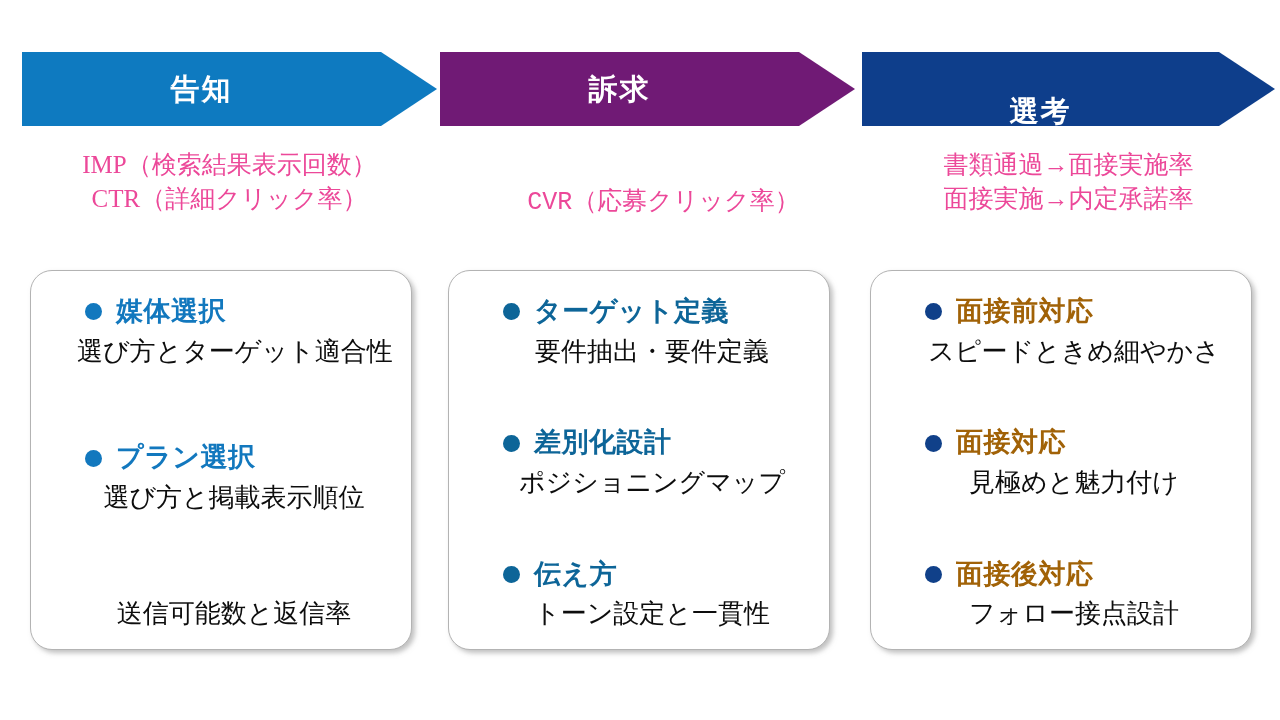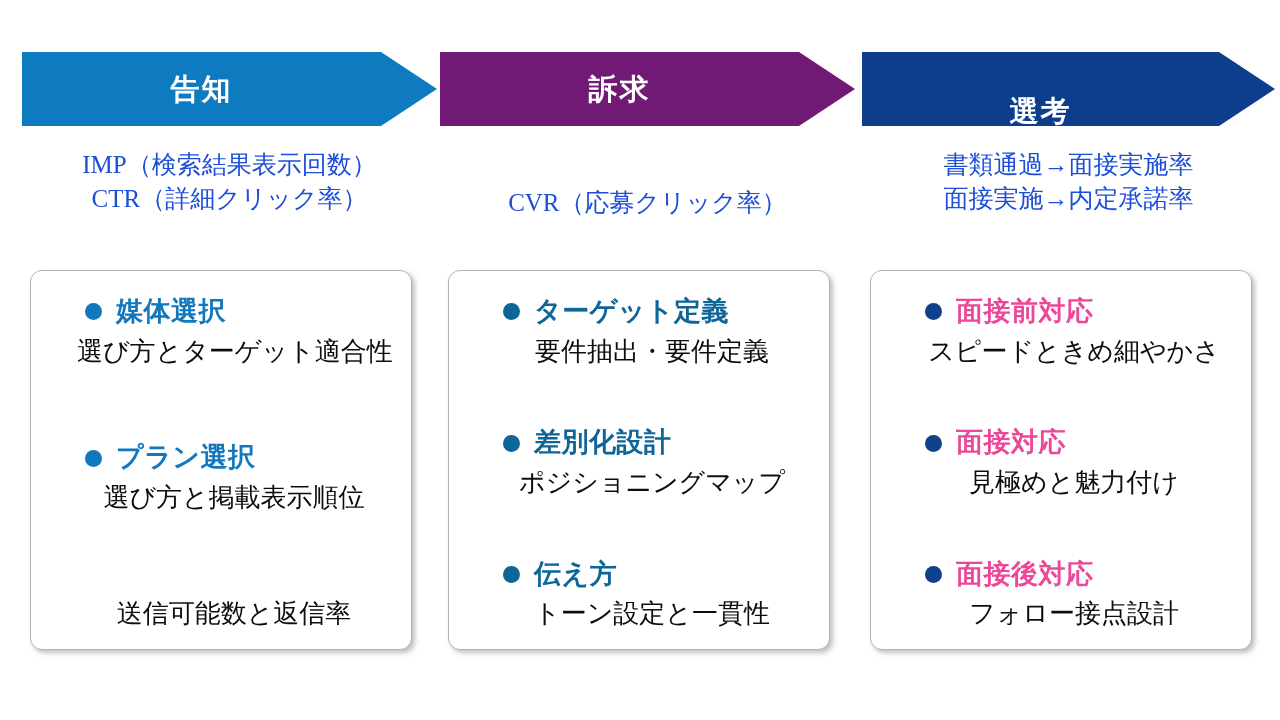--- a/index.html
+++ b/index.html
@@ -62,50 +62,50 @@
     height: 110px;
   }
   .metric-col {
     position: absolute;
     top: 0;
     height: 110px;
     display: flex;
     flex-direction: column;
     justify-content: flex-start;
     align-items: center;
-    color: #1d4ed8;
+    color: #ec4899;
     font-size: 25px;
     font-family: "Liberation Serif", "DejaVu Serif", serif;
   }
   .metric-col.centered { justify-content: center; }
   .metric-line {
     line-height: 1.02;
     padding: 4px 0;
     white-space: nowrap;
   }
   .metric-col-1 { left: 22px;  width: 415px; }
-  .metric-col-2 { left: 440px; width: 415px; }
+  .metric-col-2 { left: 456px; width: 415px; font-family: Liberation Mono, monospace; }
   .metric-col-3 { left: 862px; width: 413px; }
 
   
   .cards {
     position: absolute;
     top: 270px;
     left: 0;
     width: 1280px;
     height: 390px;
   }
   .card {
     position: absolute;
     top: 0;
     height: 380px;
     box-sizing: border-box;
     background: #ffffff;
     border: 1.4px solid #b3b3b3;
-    border-radius: 12px;
+    border-radius: 22px;
     box-shadow: 3px 3px 5px rgba(140,140,140,0.55);
     padding: 26px 20px 20px 20px;
     display: flex;
     flex-direction: column;
     justify-content: space-between;
   }
   .card-1 { left: 30px;  width: 382px; }
   .card-2 { left: 448px; width: 382px; }
   .card-3 { left: 870px; width: 382px; }
 
@@ -140,21 +140,21 @@
     white-space: nowrap;
     line-height: 1.1;
   }
 
   
   .accent-1 .bullet { background: #1278BE; }
   .accent-1 .item-title { color: #1278BE; }
   .accent-2 .bullet { background: #0D6598; }
   .accent-2 .item-title { color: #0D6598; }
   .accent-3 .bullet { background: #104089; }
-  .accent-3 .item-title { color: #ec4899; }
+  .accent-3 .item-title { color: #a16207; }
 </style>
 </head>
 <body>
 
 <div class="stage">
 
   <div class="arrow-row">
     <div class="arrow arrow-1">
       <span class="arrow-label">告知</span>
     </div>

